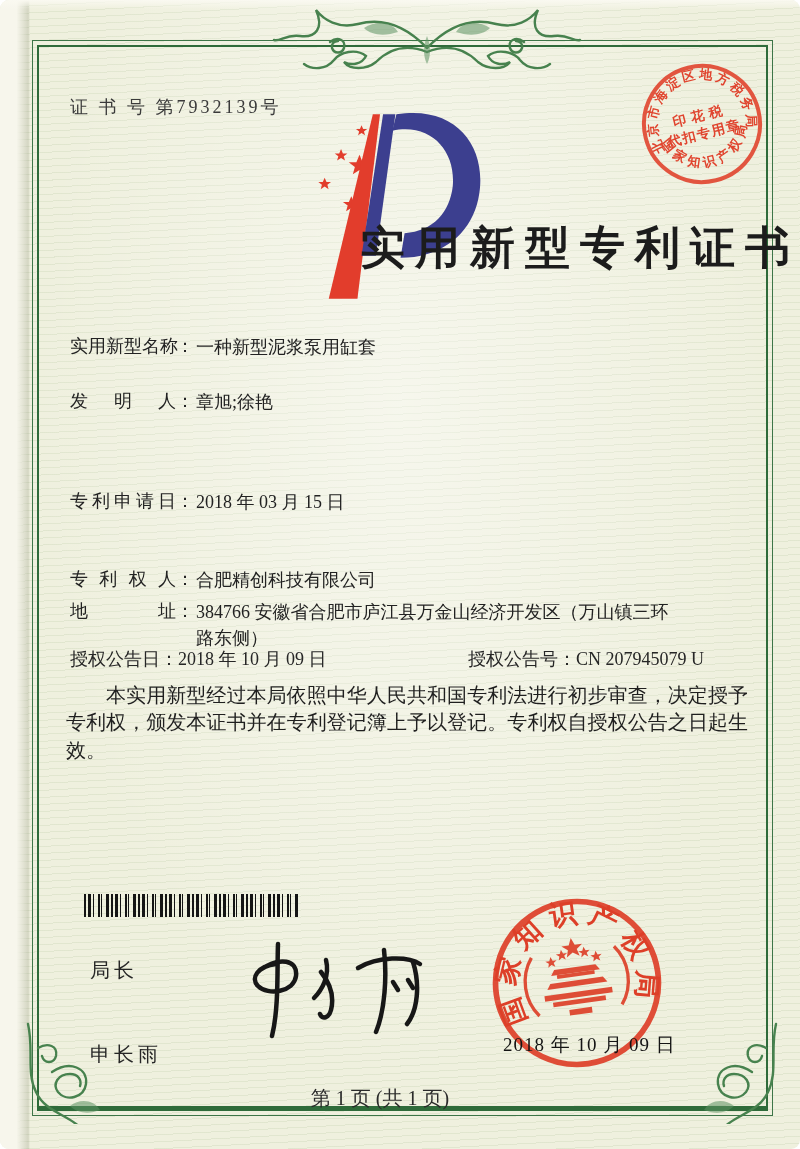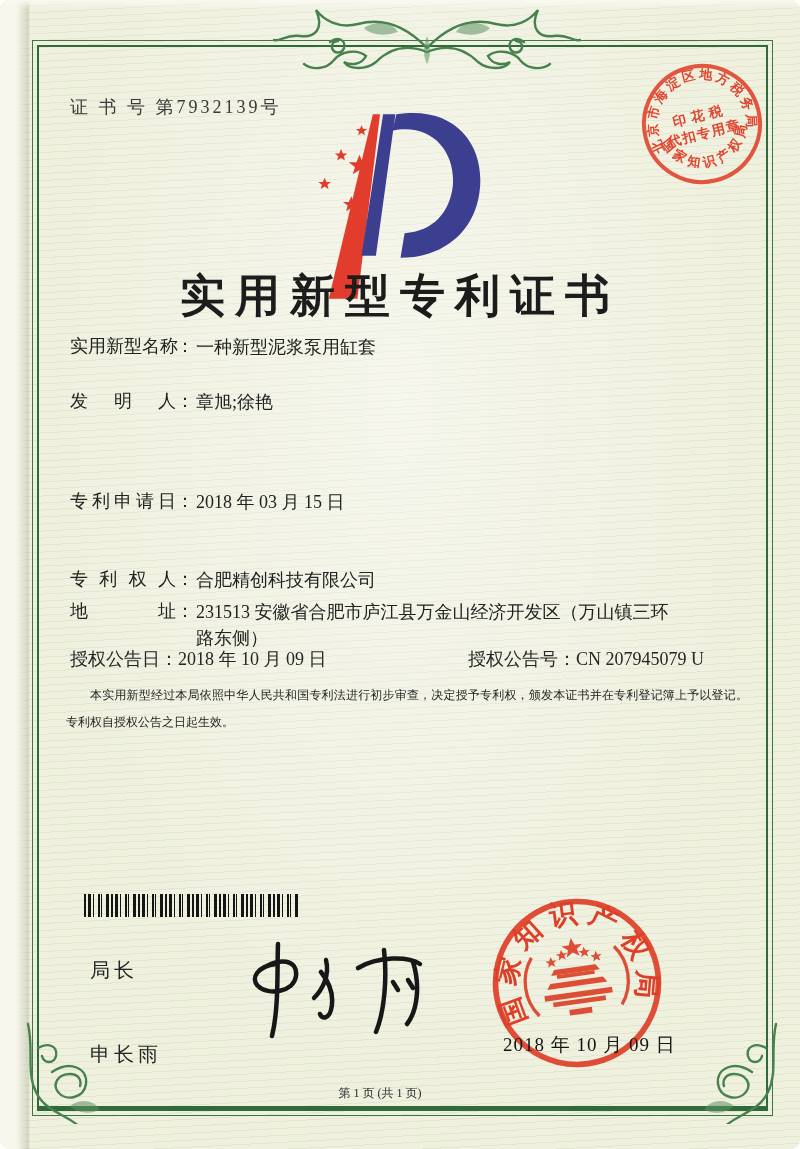--- a/index.html
+++ b/index.html
@@ -25,54 +25,54 @@
     border:1.5px solid #3d7547; }
   .frame-inner { position:absolute; left:37px; top:45px; width:731px; height:1066px;
     border:2.5px solid #2f6b3a; border-bottom-width:5px; }
 
   .abs { position:absolute; }
 
   .cert-number { left:70px; top:95px; font-size:18px; letter-spacing:3px; color:#3a3a3a; }
 
   .logo { left:298px; top:102px; width:205px; height:200px; }
 
-  .doc-title { left:0; right:0; top:218px; text-align:center;
-    font-size:45px; font-weight:900; letter-spacing:10px; color:#1c1c1c;margin-top:48px; }
+  .doc-title { left:0; right:0; top:218px; text-align:right;
+    font-size:45px; font-weight:900; letter-spacing:10px; color:#1c1c1c; }
 
   .frow { left:70px; font-size:18px; color:#222; white-space:nowrap; }
   .flabel { display:inline-block; width:106px; text-align:justify; text-align-last:justify; }
   .fcolon { display:inline-block; width:20px; }
   .fvalue { display:inline-block; width:482px; vertical-align:top; white-space:normal; line-height:26px; }
   .r0 { top:334px; } .r1 { top:389px; } .r2 { top:444px; }
   .r3 { top:489px; } .r4 { top:567px; } .r5 { top:599px; }
   .grant-row { left:70px; top:647px; width:690px; font-size:18px; white-space:nowrap; }
   .grant-num { position:absolute; left:398px; top:0;text-align:right; }
 
   .paras { left:66px; top:682px; width:682px; }
-  .paras p { font-size:12px; line-height:27.4px; text-indent:2em; text-align:justify; color:#1f1f1f; }
+  .paras p { font-size:20px; line-height:27.4px; text-indent:2em; text-align:justify; color:#1f1f1f; }
 
   .barcode { left:84px; top:894px; width:216px; height:23px;
     background-image:repeating-linear-gradient(90deg,
       #151515 0 2px, rgba(0,0,0,0) 2px 4px,
       #151515 4px 7px, rgba(0,0,0,0) 7px 9px,
       #151515 9px 10px, rgba(0,0,0,0) 10px 14px,
       #151515 14px 16px, rgba(0,0,0,0) 16px 17px,
       #151515 17px 18px, rgba(0,0,0,0) 18px 22px,
       #151515 22px 25px, rgba(0,0,0,0) 25px 27px); }
 
   .signer-title { left:90px; top:957px; font-size:20px; letter-spacing:4px; }
   .signer-name  { left:90px; top:997px; font-size:20px; letter-spacing:4px;margin-top:44px; }
   .signature-svg { left:222px; top:936px; width:215px; height:108px; }
 
   .cnipa-seal { left:487px; top:893px; width:180px; height:180px; transform:rotate(-8deg); }
   .seal-date { left:503px; top:1032px; font-size:19px; color:#141414; letter-spacing:1px; }
 
   .tax-seal { left:636px; top:58px; width:132px; height:132px; transform:rotate(-14deg); }
 
-  .footer-page { left:0; width:760px; top:1085px; text-align:center; font-size:12px; color:#2a2a2a; }
+  .footer-page { left:0; width:760px; top:1085px; text-align:center; font-size:20px; color:#2a2a2a; }
 
   .green-stroke { stroke:#47824e; fill:none; stroke-width:2.4; stroke-linecap:round; }
   .green-fill { fill:#5d9163; opacity:0.55; }
 </style>
 </head>
 <body>
 
 <div class="page">
 
   <div class="scan-edge-left"></div>
@@ -141,21 +141,21 @@
   <div class="abs frow r1">
     <span class="flabel">发明人</span><span class="fcolon">：</span><span class="fvalue">章旭;徐艳</span>
   </div>
   <div class="abs frow r3">
     <span class="flabel">专利申请日</span><span class="fcolon">：</span><span class="fvalue">2018 年 03 月 15 日</span>
   </div>
   <div class="abs frow r4">
     <span class="flabel">专利权人</span><span class="fcolon">：</span><span class="fvalue">合肥精创科技有限公司</span>
   </div>
   <div class="abs frow r5">
-    <span class="flabel">地址</span><span class="fcolon">：</span><span class="fvalue">231513 安徽省合肥市庐江县万金山经济开发区（万山镇三环路东侧）</span>
+    <span class="flabel">地址</span><span class="fcolon">：</span><span class="fvalue">384766 安徽省合肥市庐江县万金山经济开发区（万山镇三环路东侧）</span>
   </div>
 
   <div class="abs grant-row">
     <span>授权公告日</span><span>：</span><span>2018 年 10 月 09 日</span>
     <span class="grant-num">
       <span>授权公告号</span><span>：</span><span>CN 207945079 U</span>
     </span>
   </div>
 
   <div class="abs paras">

